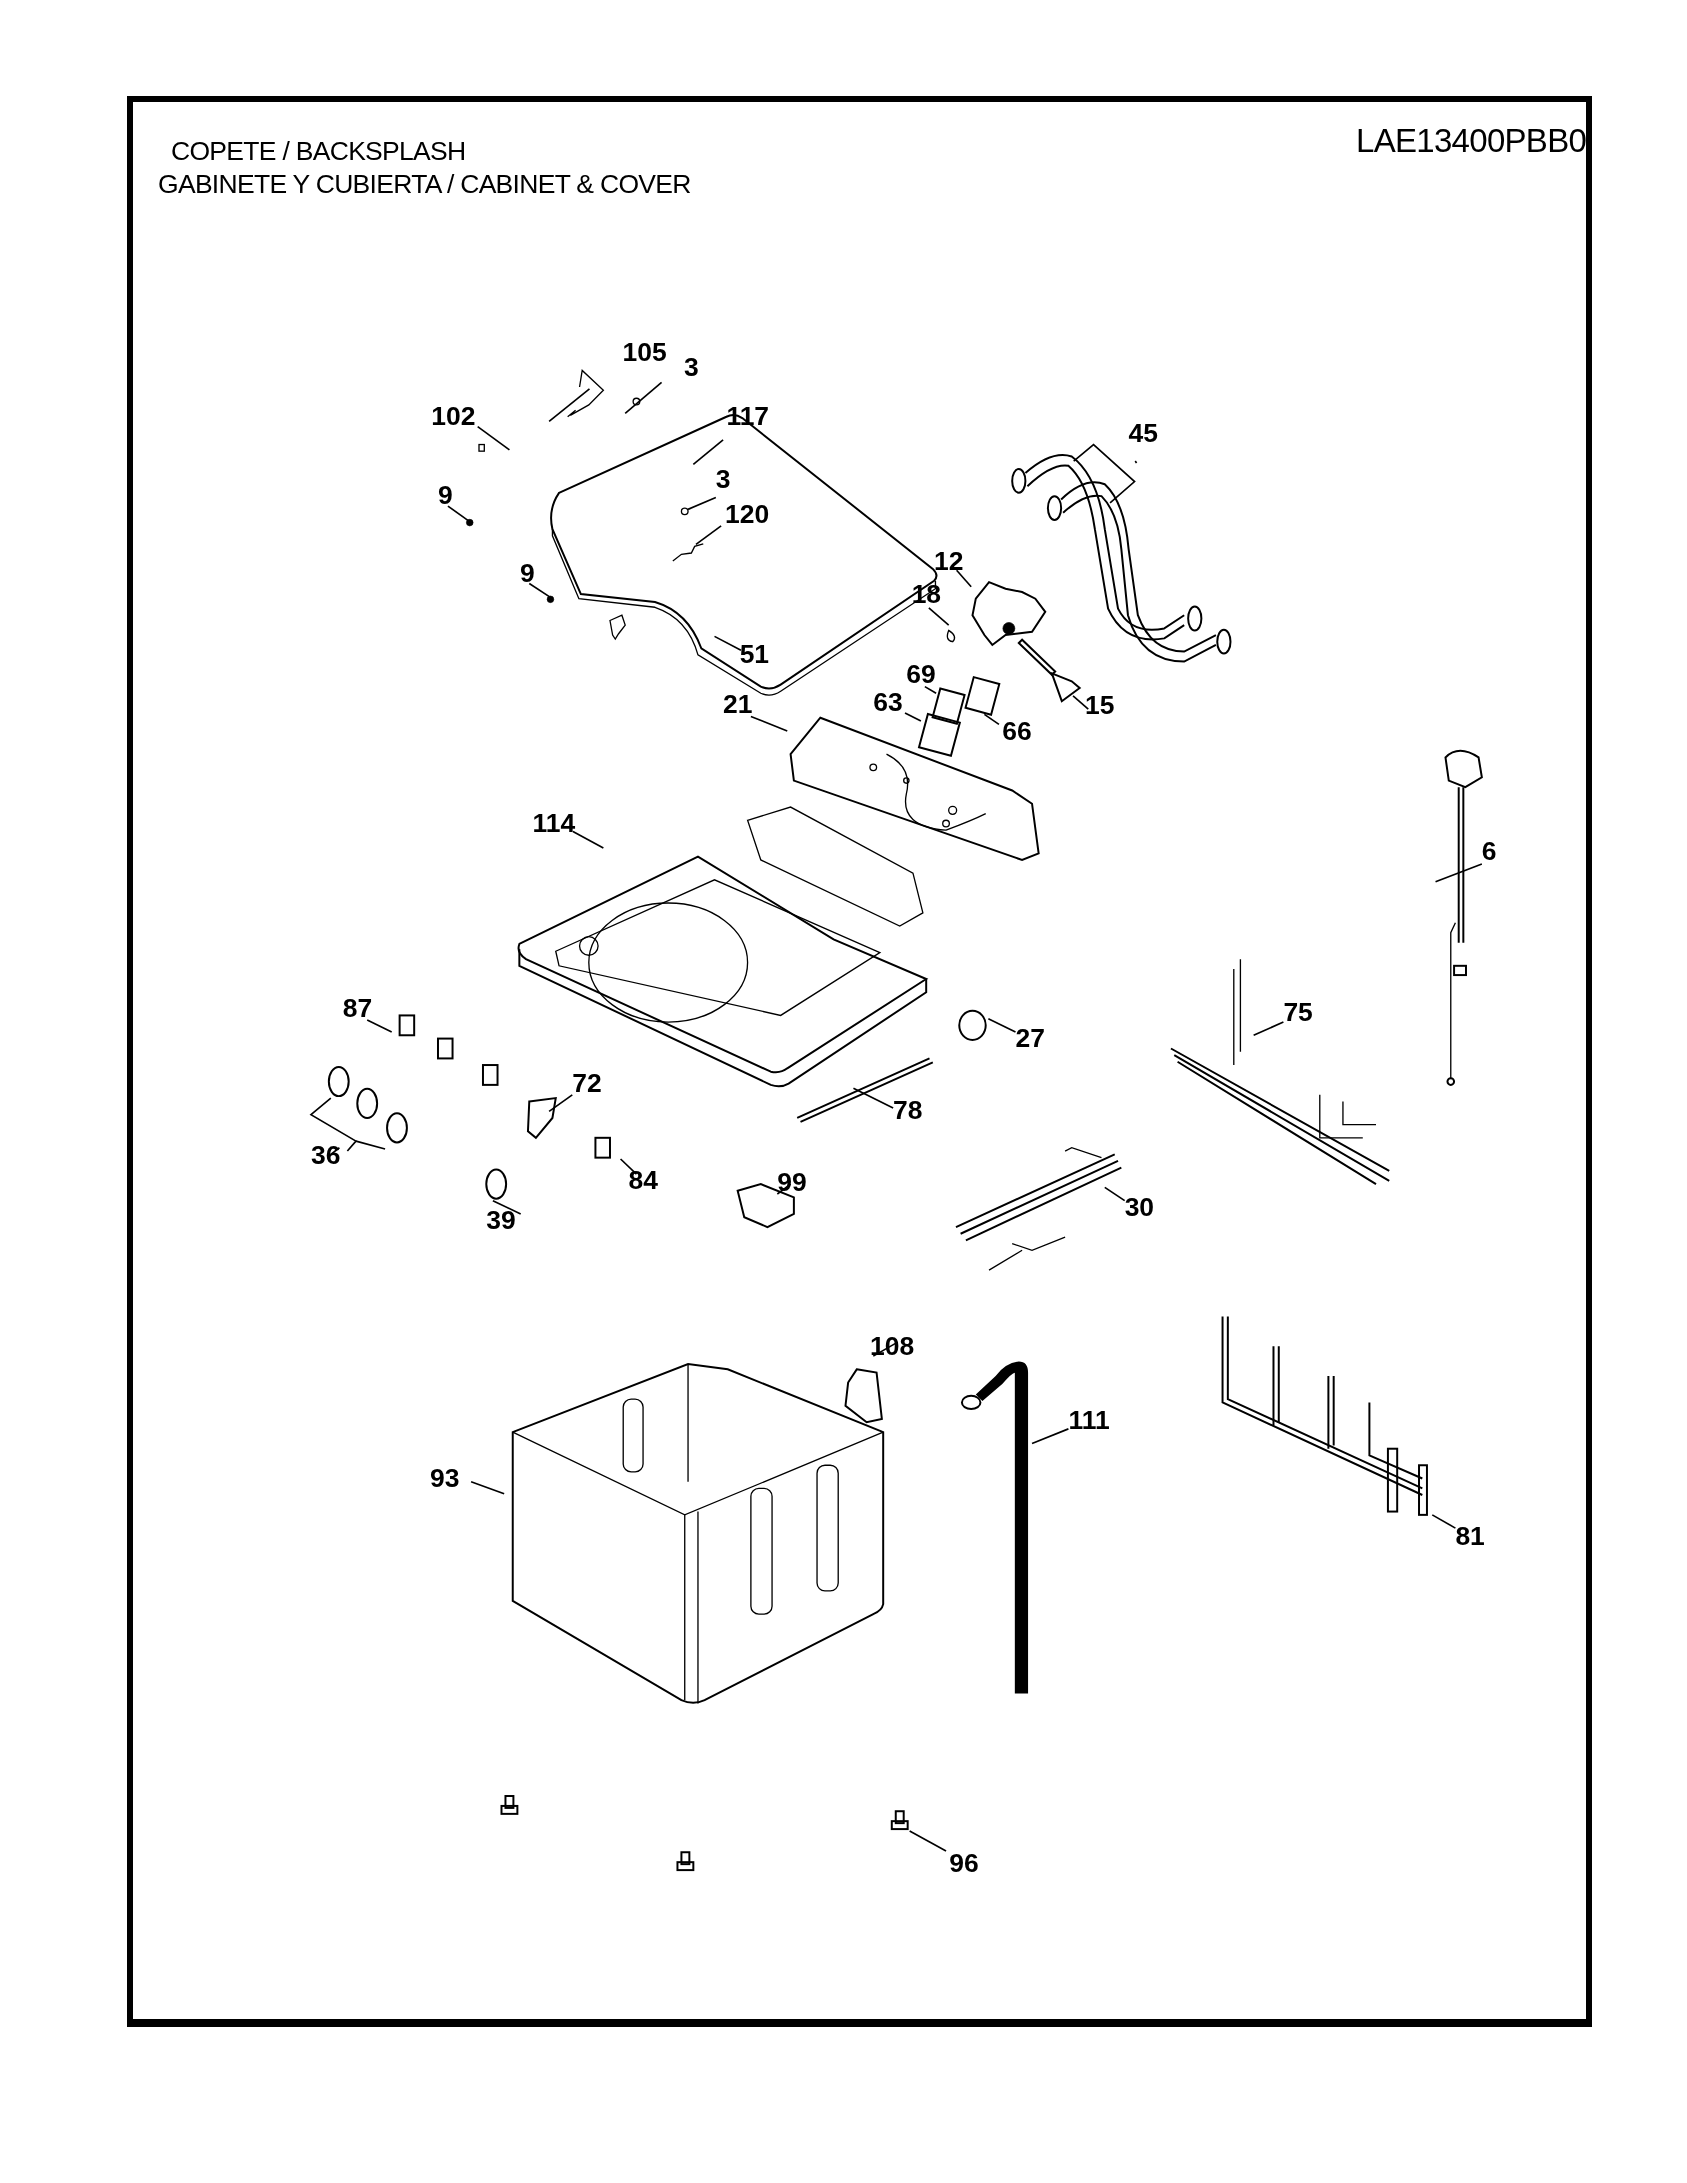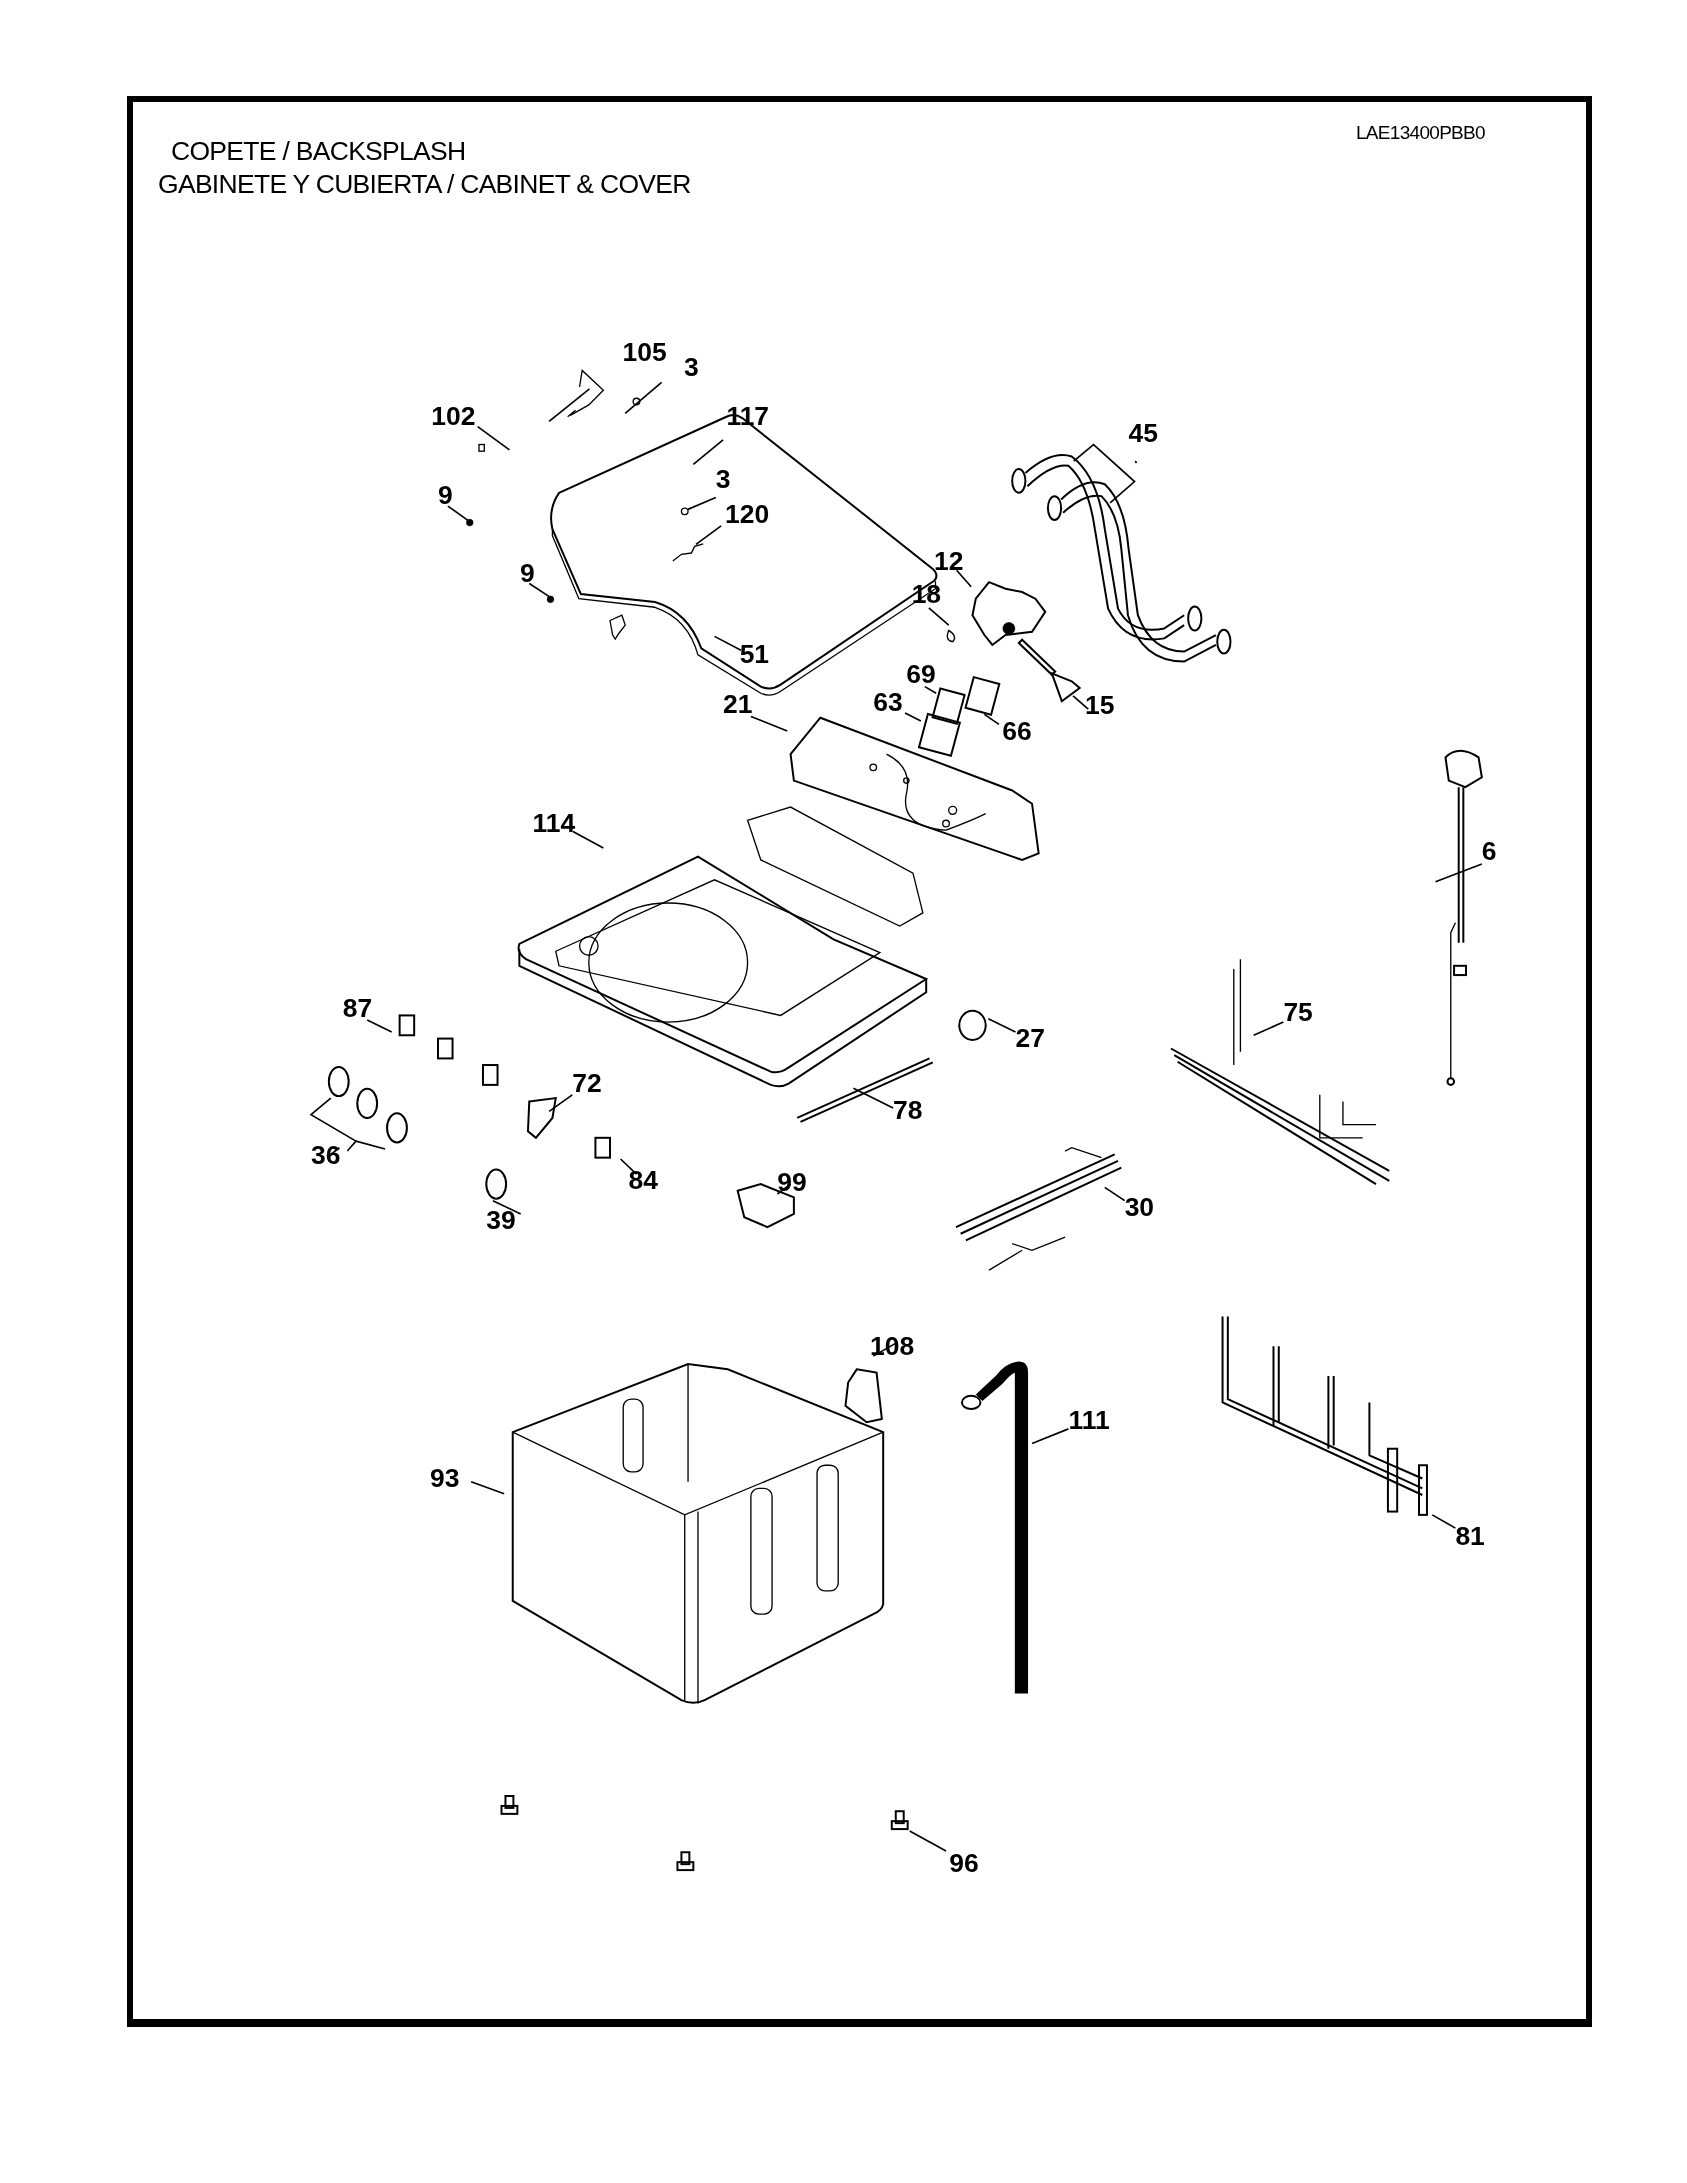--- a/index.html
+++ b/index.html
@@ -5,21 +5,21 @@
   html, body { margin:0; padding:0; background:#ffffff; }
   body { width:1687px; height:2183px; position:relative; overflow:hidden;
          font-family:"Liberation Sans", sans-serif; color:#000; }
   #frame { position:absolute; left:127px; top:96px; width:1453px; height:1919px;
            border:6.6px solid #000; box-sizing:content-box; }
   #frame-shadow-b { position:absolute; left:130px; top:2019px; width:1457px; height:5.3px; background:#000; }
   #frame-shadow-r { position:absolute; left:1587px; top:99px; width:4px; height:1924px; background:#000; }
   .title { position:absolute; font-weight:normal; font-size:26.5px; letter-spacing:-0.7px; white-space:nowrap; }
   #title1 { left:171px; top:136px; }
   #title2 { left:158px; top:169px; }
-  #model  { left:1356px; top:122px; font-size:19px; }
+  #model  { left:1356px; top:122px; font-size:33px; }
   svg#diagram { position:absolute; left:0; top:0; width:1687px; height:2183px; }
   .lbl { font-family:"Liberation Sans", sans-serif; font-weight:bold; font-size:40px; fill:#000; }
   .part { fill:none; stroke:#000; stroke-width:3; }
   .thin { fill:none; stroke:#000; stroke-width:2; }
   .leader { stroke:#000; stroke-width:2.5; fill:none; }
   .solid { fill:#000; stroke:#000; }
 </style>
 </head>
 <body>
 

